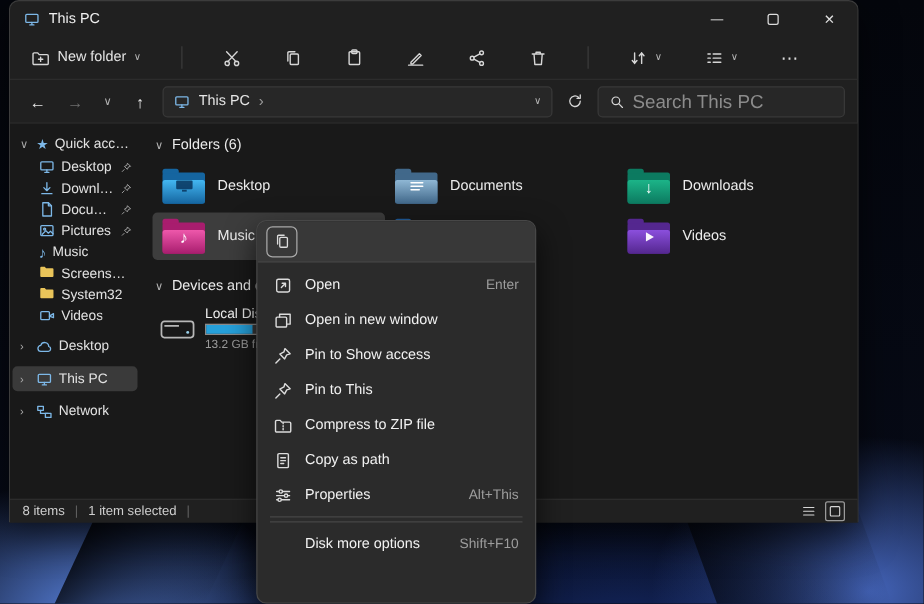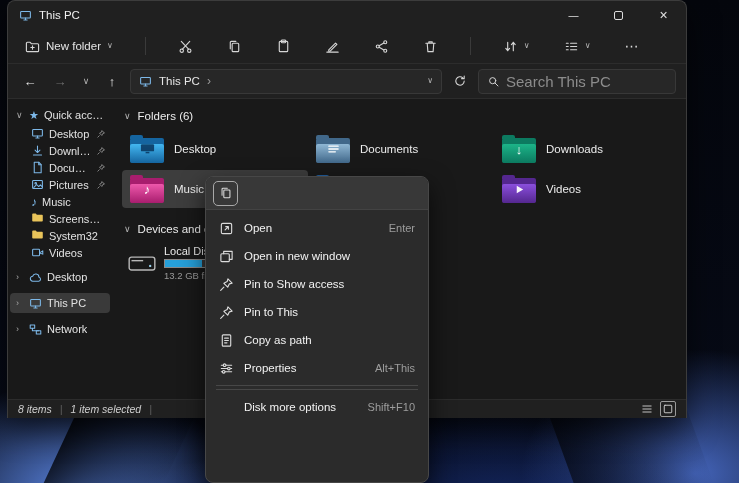--- a/index.html
+++ b/index.html
@@ -85,21 +85,21 @@
   .folder .emblem { position:absolute; inset:0; display:flex; align-items:center; justify-content:center; z-index:2; color:#fff; font-size:13px; font-weight:bold; }
 
   .drive-tile { display:flex; align-items:center; gap:8px; width:186px; padding:2px 6px; }
   .drive-info { display:flex; flex-direction:column; gap:2px; min-width:0; }
   .drive-name { font-size:11px; color:#ececec; white-space:nowrap; }
   .cap-track { width:58px; height:9px; border:1px solid #8a8a8a; background:#3a3a3a; }
   .cap-fill { height:100%; background:#26a0da; }
   .drive-free { font-size:9.5px; color:#9a9a9a; white-space:nowrap; }
 
   
-  .statusbar { height:19px; flex:0 0 auto; display:flex; align-items:center; gap:8px; padding:0 10px; border-top:1px solid #2c2c2c; font-size:10.5px; color:#cfcfcf; background:#202020;font-style:italic; }
+  .statusbar { height:19px; flex:0 0 auto; display:flex; align-items:center; gap:8px; padding:0 10px; border-top:1px solid #2c2c2c; font-size:10.5px; color:#cfcfcf; background:#202020; }
   .sb-div { color:#606060; }
   .sb-views { margin-left:auto; display:flex; gap:6px; align-items:center; }
   .sb-view { display:flex; padding:1px; border-radius:2px; }
   .sb-view.active { border:1px solid #9a9a9a; }
 
   
   .ctx { position:absolute; left:205px; top:176px; width:224px; height:307px; background:#2b2b2b;
     border:1px solid #474747; border-radius:8px; box-shadow:0 10px 24px rgba(0,0,0,.65); z-index:50; overflow:hidden; }
   .ctx-iconrow { height:33px; background:#383838; border-bottom:1px solid #434343; display:flex; align-items:center; padding:0 7px; }
   .ctx-iconbtn { width:25px; height:25px; border:1px solid #a8a8a8; border-radius:5px; display:flex; align-items:center; justify-content:center; }
@@ -568,20 +568,30 @@
             <path d="M9.5 2l4.5 4.5-2.9.8-1.8 3.5-4.1-4.1 3.5-1.8z"></path>
             <path d="M5.2 10.8L1.8 14.2"></path>
           </svg>
         </span>
       <span>Pin to This</span>
       <span class="sc"></span>
     </div>
     <div class="ctx-item">
       <span>
           <svg class="m" width="15" height="15" viewBox="0 0 16 16">
+            <path d="M1.5 4.5a1 1 0 0 1 1-1h3l1.3 1.5h6.7a1 1 0 0 1 1 1v6.5a1 1 0 0 1-1 1h-11a1 1 0 0 1-1-1z"></path>
+            <path d="M8 5.5v1M8 8v1M8 10.5v1"></path>
+          </svg>
+        </span>
+      <span>Compress to ZIP file</span>
+      <span class="sc"></span>
+    </div>
+    <div class="ctx-item">
+      <span>
+          <svg class="m" width="15" height="15" viewBox="0 0 16 16">
             <rect x="3.5" y="2" width="9" height="12" rx="1"></rect>
             <path d="M6 5.5h4M6 8h4M6 10.5h2.5"></path>
           </svg>
         </span>
       <span>Copy as path</span>
       <span class="sc"></span>
     </div>
     <div class="ctx-item">
       <span>
           <svg class="m" width="15" height="15" viewBox="0 0 16 16">

